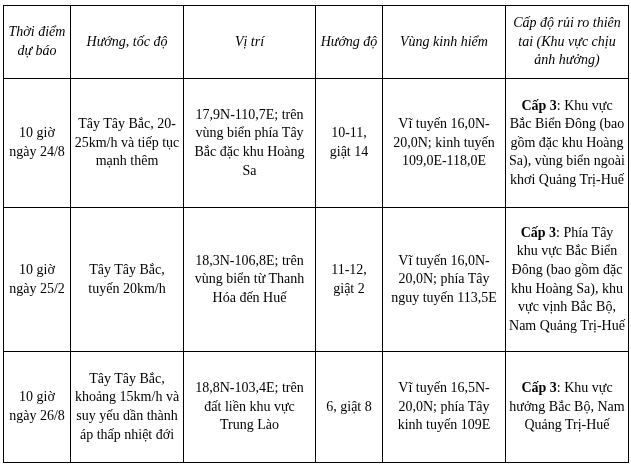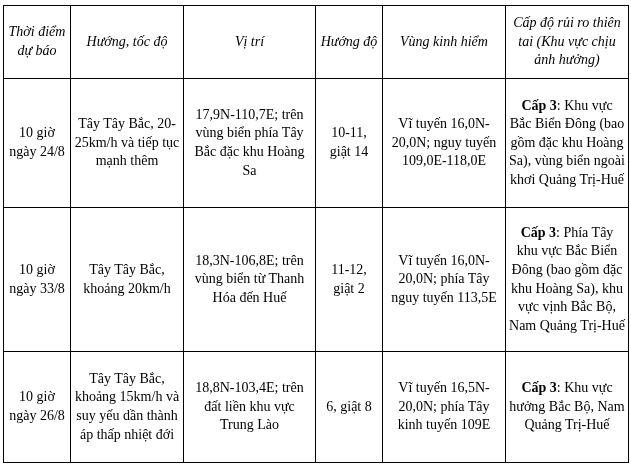--- a/index.html
+++ b/index.html
@@ -66,26 +66,26 @@
       <th>Vùng kinh hiểm</th>
       <th>Cấp độ rủi ro thiên tai (Khu vực chịu ảnh hưởng)</th>
     </tr>
   </thead>
   <tbody>
     <tr class="row-1">
       <td>10 giờ ngày 24/8</td>
       <td>Tây Tây Bắc, 20-25km/h và tiếp tục mạnh thêm</td>
       <td>17,9N-110,7E; trên vùng biển phía Tây Bắc đặc khu Hoàng Sa</td>
       <td>10-11, giật 14</td>
-      <td>Vĩ tuyến 16,0N-20,0N; nguy tuyến 109,0E-118,0E</td>
+      <td>Vĩ tuyến 16,0N-20,0N; kinh tuyến 109,0E-118,0E</td>
       <td><span class="risk-level">Cấp 3</span><span>: Khu vực Bắc Biển Đông (bao gồm đặc khu Hoàng Sa), vùng biển ngoài khơi Quảng Trị-Huế</span></td>
     </tr>
     <tr class="row-2">
-      <td>10 giờ ngày 33/8</td>
-      <td>Tây Tây Bắc, khoảng 20km/h</td>
+      <td>10 giờ ngày 25/2</td>
+      <td>Tây Tây Bắc, tuyến 20km/h</td>
       <td>18,3N-106,8E; trên vùng biển từ Thanh Hóa đến Huế</td>
       <td>11-12, giật 2</td>
       <td>Vĩ tuyến 16,0N-20,0N; phía Tây nguy tuyến 113,5E</td>
       <td><span class="risk-level">Cấp 3</span><span>: Phía Tây khu vực Bắc Biển Đông (bao gồm đặc khu Hoàng Sa), khu vực vịnh Bắc Bộ, Nam Quảng Trị-Huế</span></td>
     </tr>
     <tr class="row-3">
       <td>10 giờ ngày 26/8</td>
       <td>Tây Tây Bắc, khoảng 15km/h và suy yếu dần thành áp thấp nhiệt đới</td>
       <td>18,8N-103,4E; trên đất liền khu vực Trung Lào</td>
       <td>6, giật 8</td>

